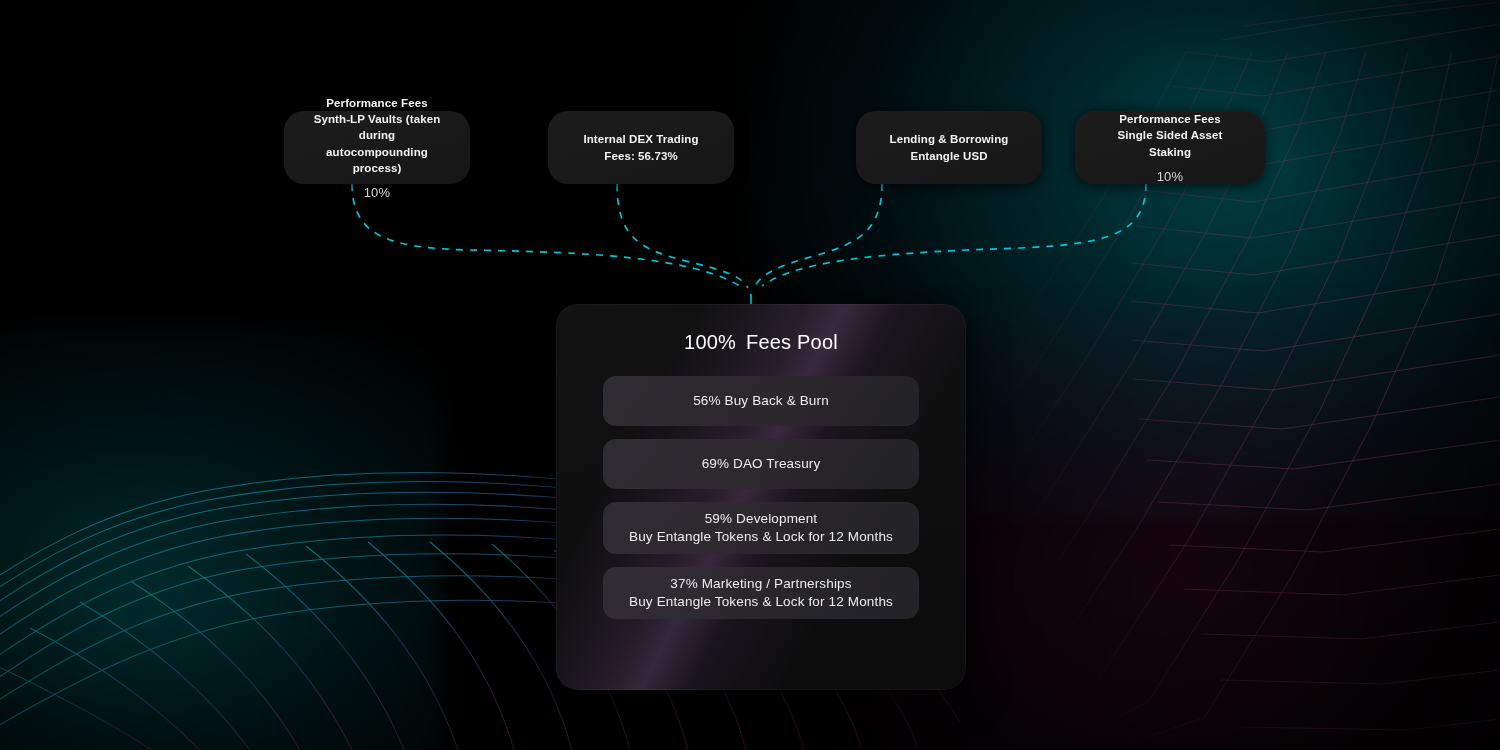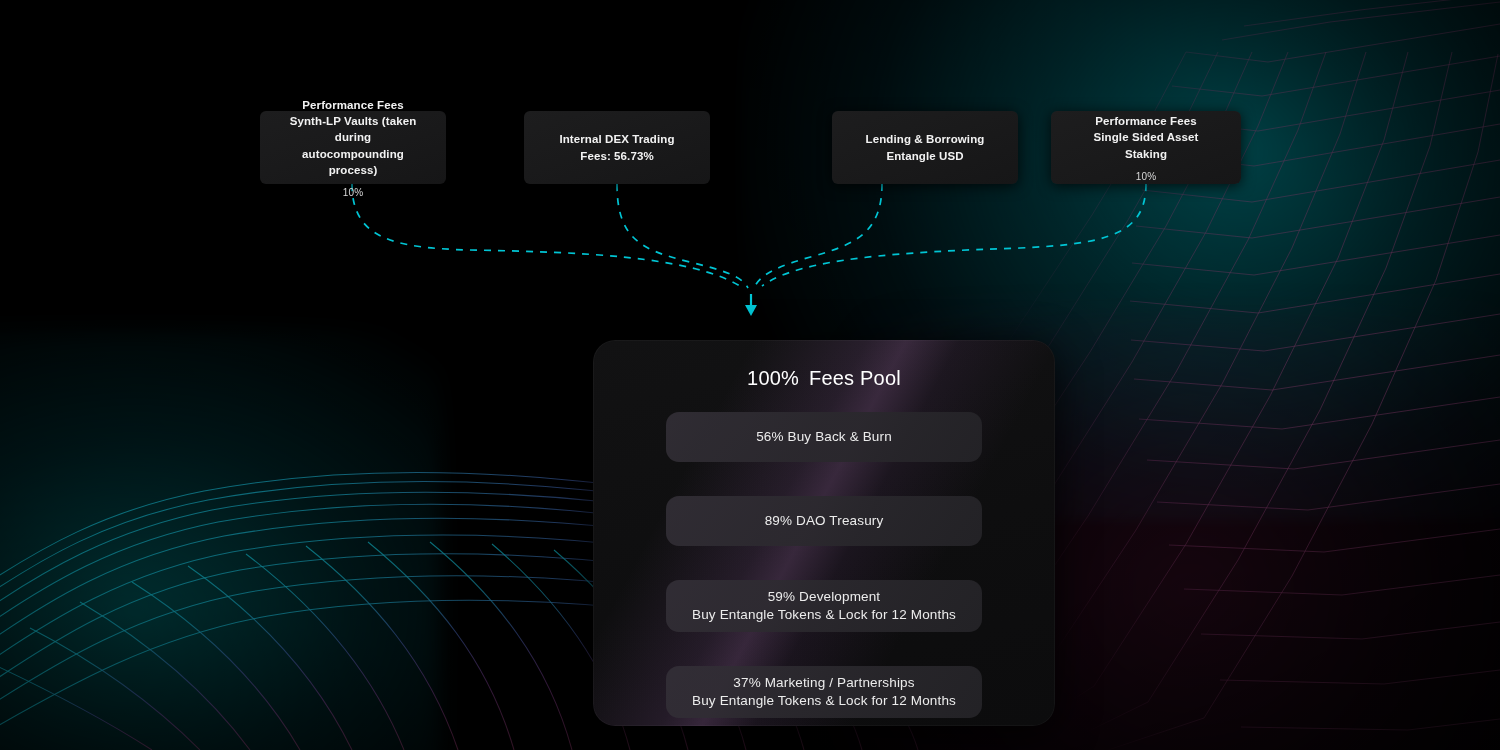--- a/index.html
+++ b/index.html
@@ -57,94 +57,94 @@
         rgba(0,0,0,0) 0%,
         rgba(0,0,0,0.28) 58%,
         rgba(0,0,0,0.72) 100%);
   }
   svg.mesh { position:absolute; inset:0; width:1500px; height:750px; }
 
   
   .src-box {
     position:absolute;
     background:linear-gradient(160deg,#1d1d1e 0%,#1a1a1b 45%,#161617 100%);
-    border-radius:6px;
+    border-radius:20px;
     box-shadow:0 2px 14px rgba(0,0,0,0.75);
     display:flex;
     flex-direction:column;
     align-items:center;
     justify-content:center;
     text-align:center;
     padding:10px 20px;
+    margin-left:24px;
   }
   .src-title {
     font-size:11.5px;
     font-weight:700;
     line-height:1.42;
     color:#f2f2f2;
     letter-spacing:0.1px;
     white-space:pre-line;
   }
   .src-pct {
     margin-top:9px;
-    font-size:10px;
+    font-size:13px;
     font-weight:400;
     color:#d8d8d8;
     letter-spacing:0.2px;
   }
 
   
   svg.connectors { position:absolute; inset:0; width:1500px; height:750px; }
   .conn {
     fill:none;
     stroke:#00c5d4;
     stroke-width:1.7;
     stroke-dasharray:7 7;
     stroke-linecap:butt;
   }
 
   
   .pool-card {
     position:absolute;
-    left:556px; top:340px;
-    width:462px; height:386px;
+    left:556px; top:304px;
+    width:410px; height:386px;
     border-radius:22px;
     background:
       linear-gradient(118deg,
         rgba(0,0,0,0) 24%,
         rgba(150,96,168,0.17) 41%,
         rgba(186,120,200,0.24) 47%,
         rgba(120,70,140,0.12) 55%,
         rgba(0,0,0,0) 70%),
       linear-gradient(165deg,#121213 0%,#0e0e0f 55%,#0c0c0d 100%);
     box-shadow:0 8px 40px rgba(0,0,0,0.8), inset 0 0 0 1px rgba(255,255,255,0.035);
     overflow:hidden;
     display:flex;
     flex-direction:column;
     align-items:center;
-    margin-left:37px;
   }
   .pool-title {
     margin-top:27px;
     font-size:20px;
     font-weight:400;
     color:#fff;
     letter-spacing:0.2px;
     display:flex;
     gap:10px;
   }
   .pool-title .pct { font-weight:400; }
 
   .rows {
     margin-top:22px;
     width:100%;
     display:flex;
     flex-direction:column;
     align-items:center;
-    gap:34px;
+    gap:13px;
   }
   .pool-row {
     width:316px;
     border-radius:13px;
     background:linear-gradient(125deg,
         rgba(52,48,56,0.88) 0%,
         rgba(43,41,46,0.92) 45%,
         rgba(36,35,39,0.95) 100%);
     display:flex;
     flex-direction:column;
@@ -317,21 +317,21 @@
       <span>Fees Pool</span>
     </div>
 
     <div class="rows">
 
       <div class="pool-row single">
         <div class="row-line">56% Buy Back &amp; Burn</div>
       </div>
 
       <div class="pool-row single">
-        <div class="row-line">89% DAO Treasury</div>
+        <div class="row-line">69% DAO Treasury</div>
       </div>
 
       <div class="pool-row double">
         <div class="row-line">59% Development</div>
         <div class="row-line l2">Buy Entangle Tokens &amp; Lock for 12 Months</div>
       </div>
 
       <div class="pool-row double">
         <div class="row-line">37% Marketing / Partnerships</div>
         <div class="row-line l2">Buy  Entangle Tokens &amp; Lock for 12 Months</div>

